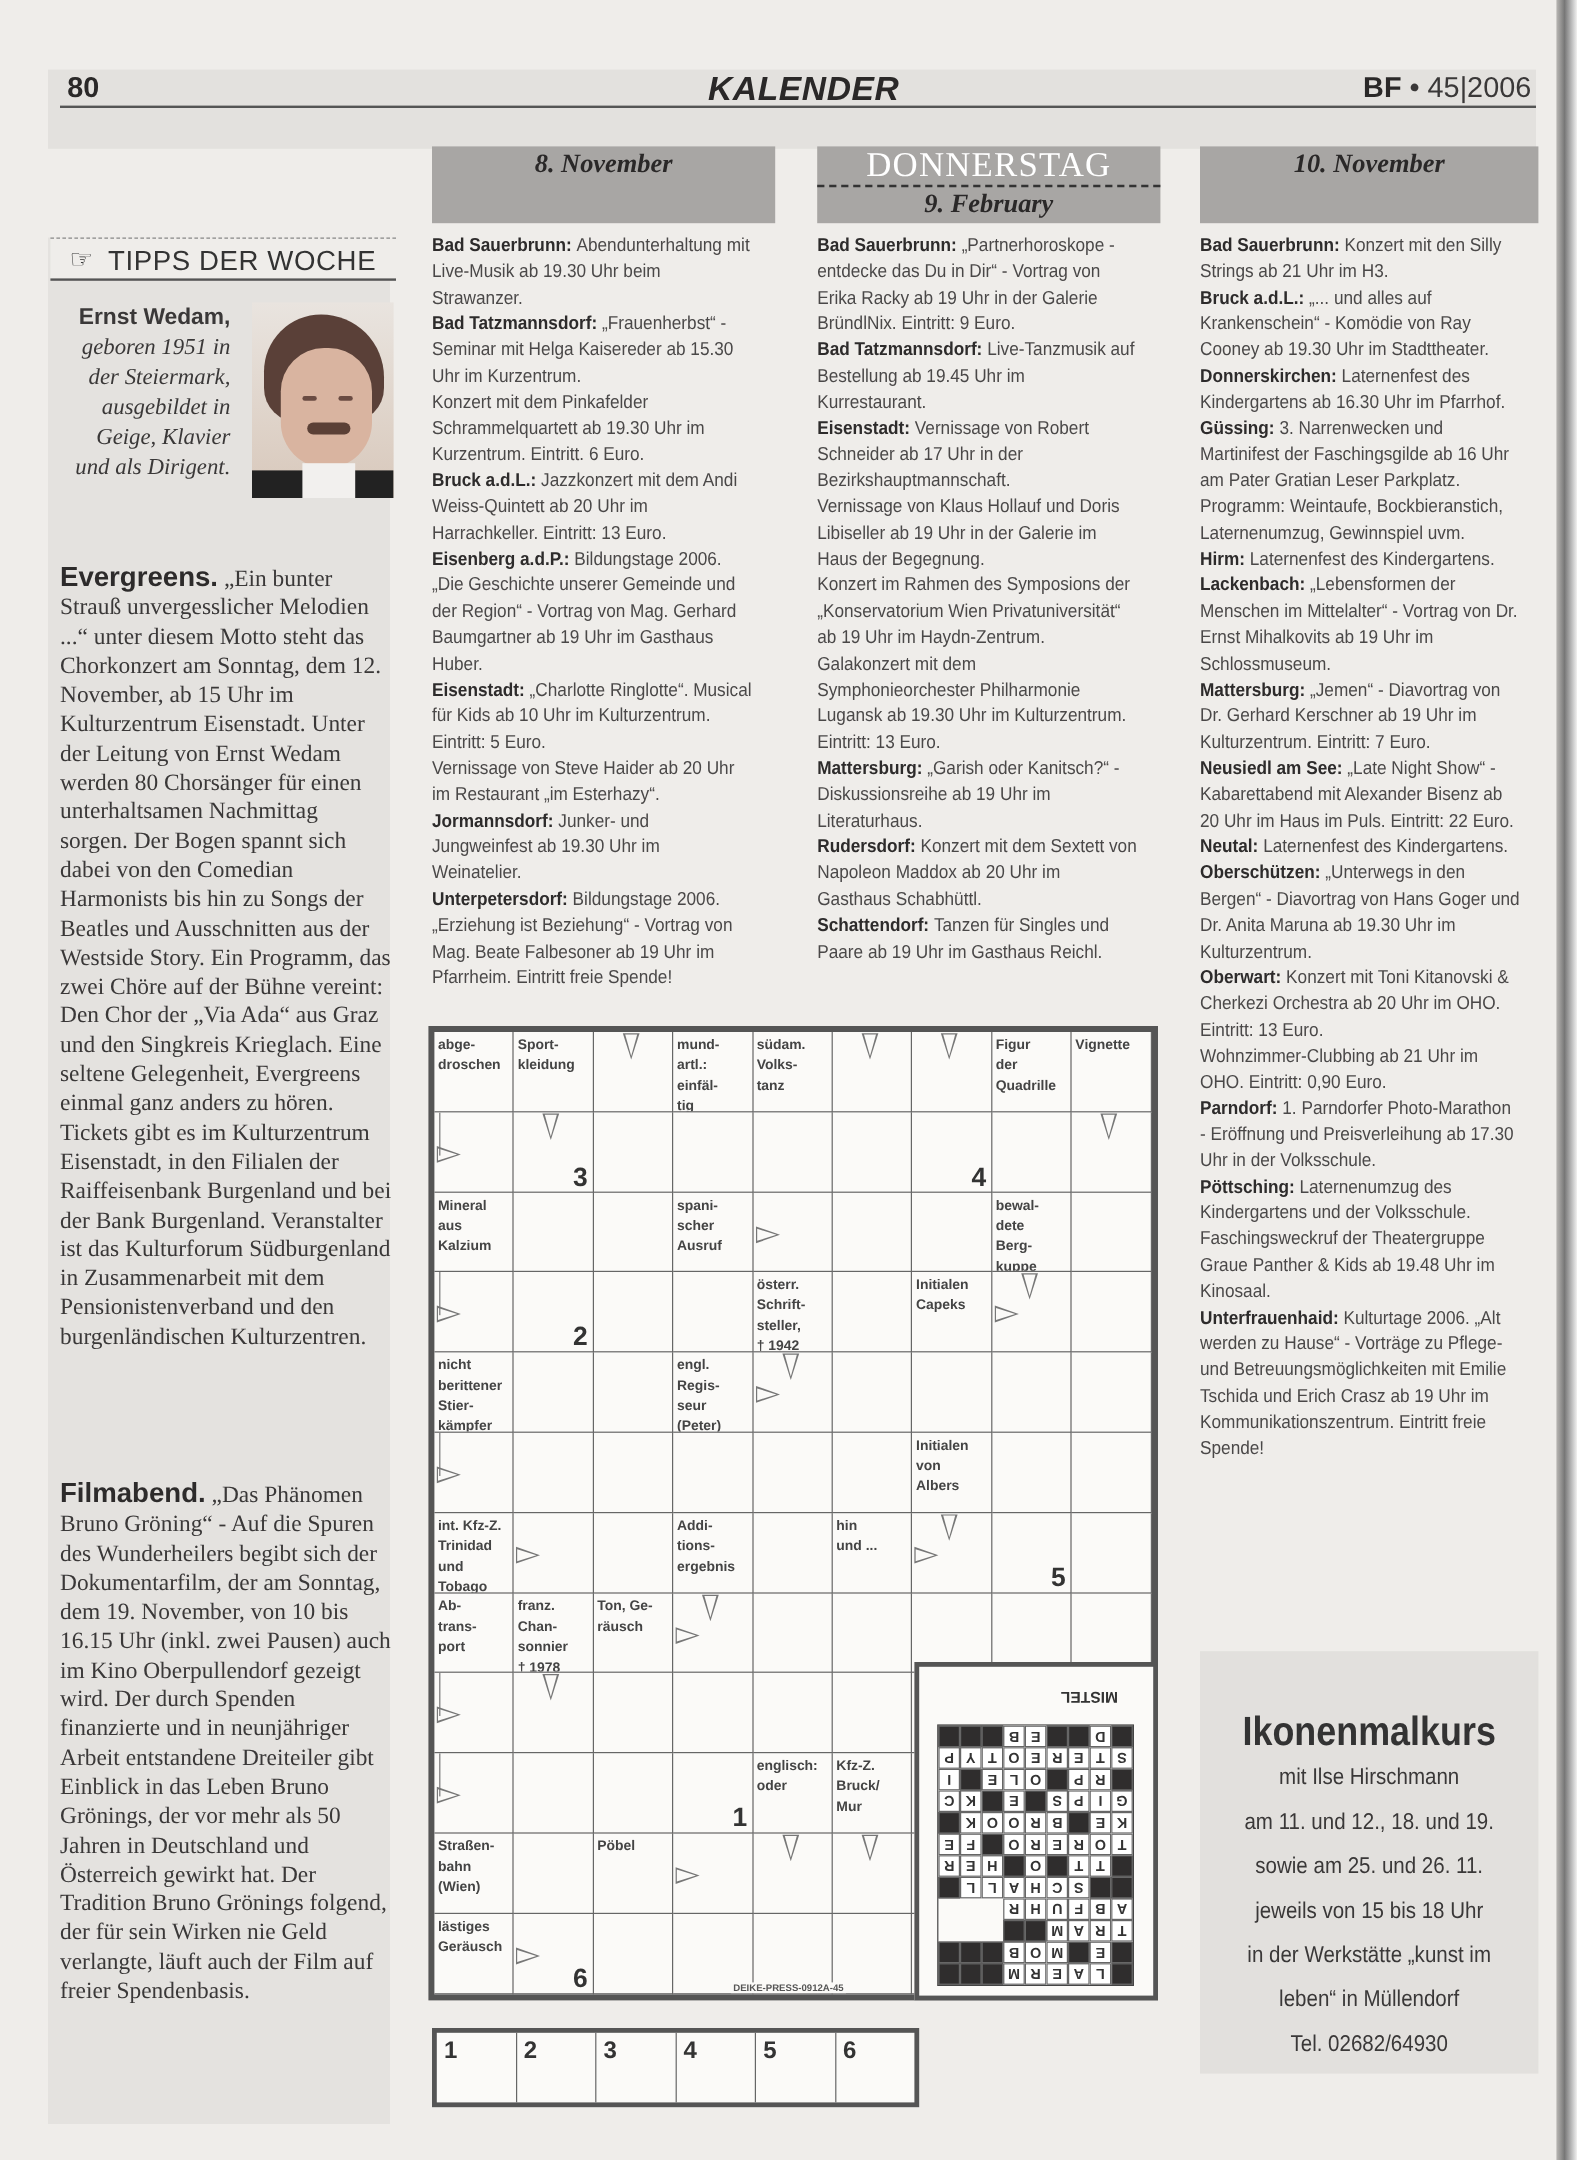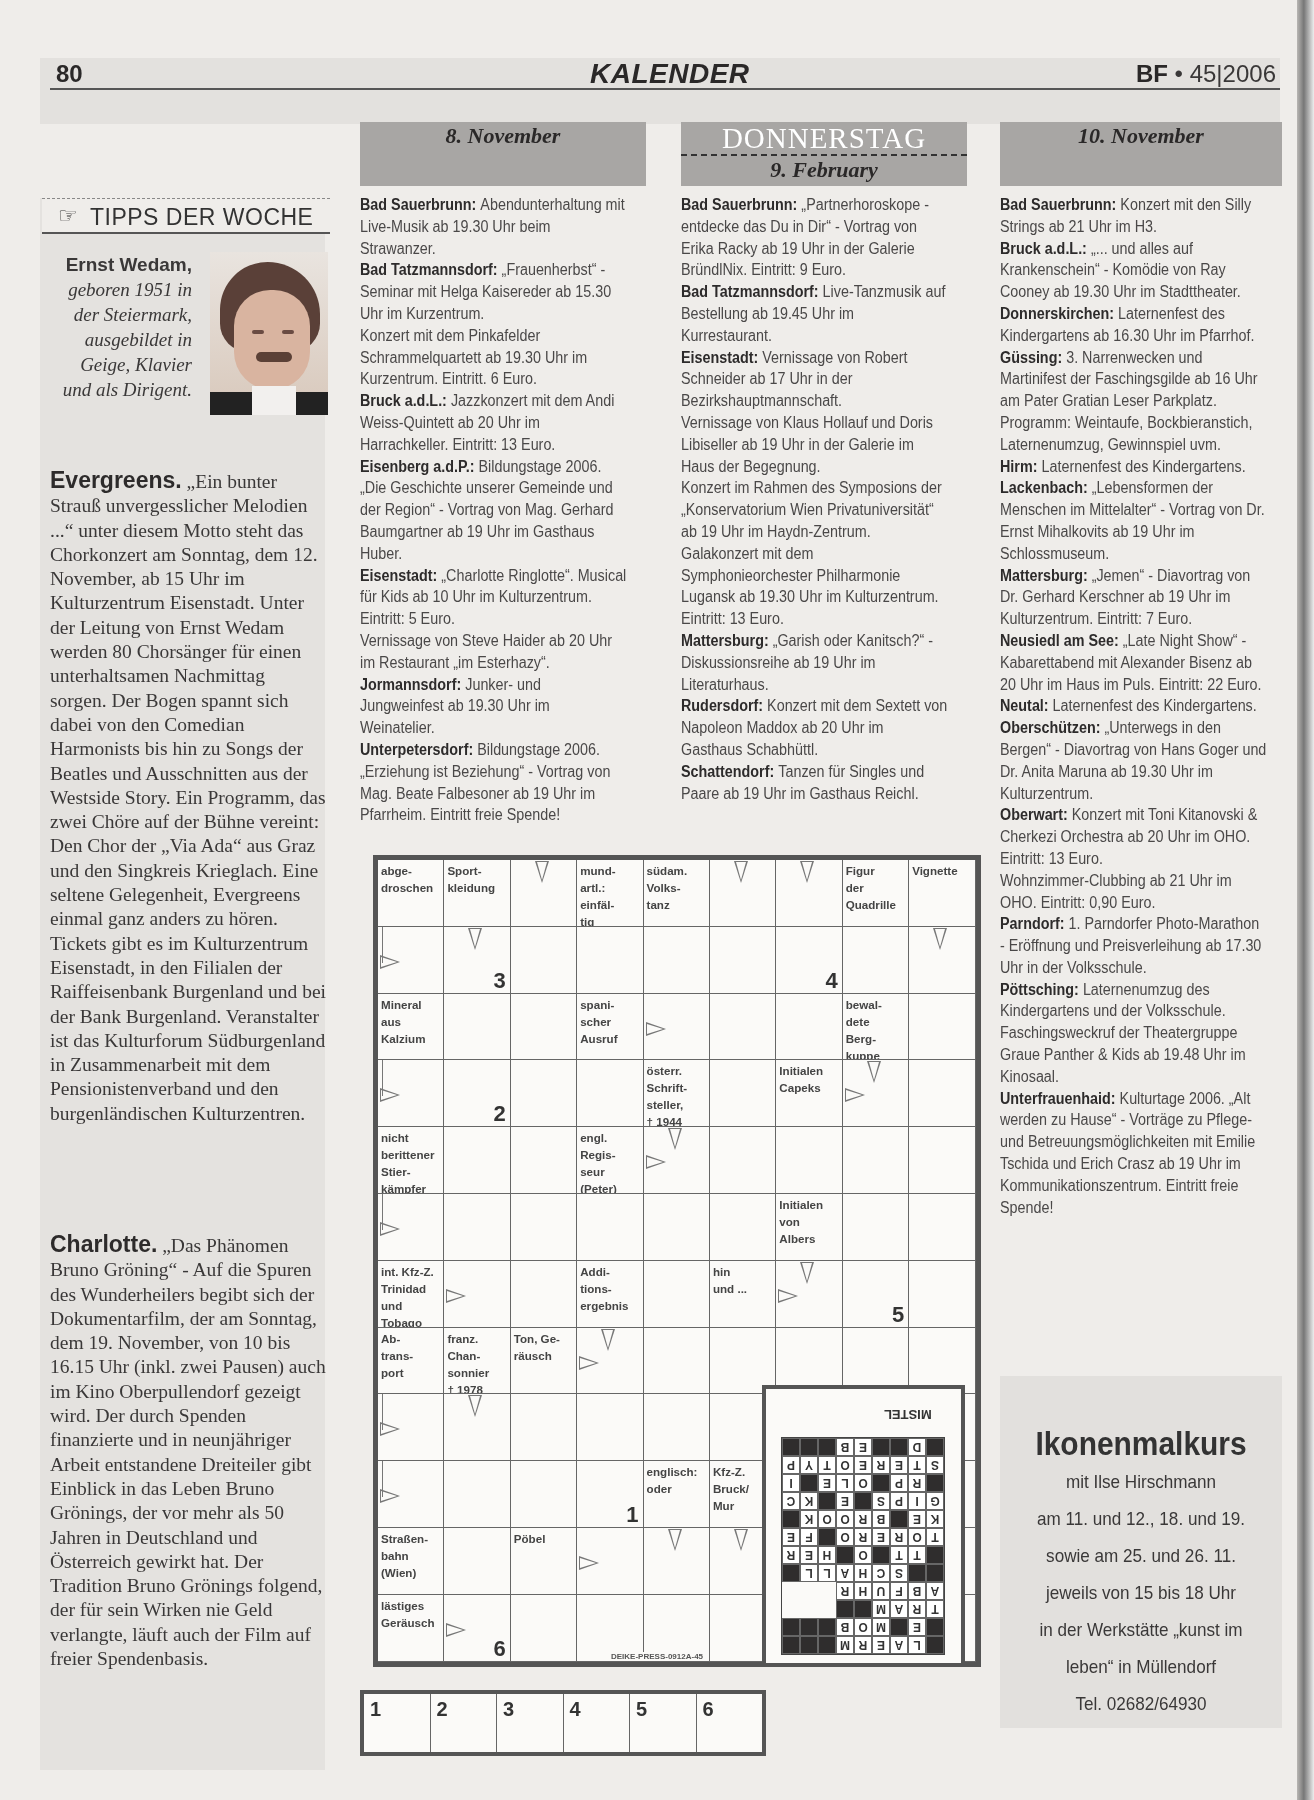--- a/index.html
+++ b/index.html
@@ -36,21 +36,21 @@
   
   .dayhead { position: absolute; top: 122px; width: 286px; height: 64px; background: #a8a6a4; text-align: center; }
   .dayhead .day { display: block; font-family: "Liberation Serif", serif; color: #fff; font-size: 29px; line-height: 32px; height: 34px; border-bottom: 2px dashed #333; letter-spacing: 1px; }
   .dayhead .date { display: block; font-family: "Liberation Serif", serif; font-style: italic; font-weight: bold; color: #2a2828; font-size: 22px; line-height: 28px; }
 
   .events { position: absolute; top: 194px; width: 290px; font-family: "Liberation Sans", sans-serif; font-size: 15.6px; line-height: 21.8px; color: #4a4848; transform: scaleX(0.92); transform-origin: left top; }
   .events p { margin: 0; }
   .events .place { font-weight: bold; color: #2d2b2b; }
 
   
-  .xw { position: absolute; left: 373px; top: 855px; width: 608px; height: 812px; border: 5px solid #555; background: #fbfaf8; }
+  .xw { position: absolute; left: 357px; top: 855px; width: 608px; height: 812px; border: 5px solid #555; background: #fbfaf8; }
   .xw-grid { position: absolute; left: 0; top: 0; display: grid; grid-template-columns: repeat(9, 66.4px); grid-template-rows: repeat(12, 66.8px); }
   .cell { position: relative; border-right: 1px solid #666; border-bottom: 1px solid #666; font-size: 11.6px; line-height: 17px; font-weight: bold; color: #444; padding: 2px 3px; overflow: hidden; }
   .cell .num { position: absolute; right: 4px; bottom: 0px; font-size: 22px; font-weight: bold; color: #333; line-height: 24px; }
   .arr-r { position: absolute; left: 2px; width: 0; height: 0; border-top: 7px solid transparent; border-bottom: 7px solid transparent; border-left: 20px solid #777; }
   .arr-r::after { content: ""; position: absolute; left: -19px; top: -5px; border-top: 5px solid transparent; border-bottom: 5px solid transparent; border-left: 16px solid #fbfaf8; }
   .arr-d { position: absolute; top: 1px; width: 0; height: 0; border-left: 7px solid transparent; border-right: 7px solid transparent; border-top: 22px solid #777; }
   .arr-d::after { content: ""; position: absolute; left: -5px; top: -21px; border-left: 5px solid transparent; border-right: 5px solid transparent; border-top: 18px solid #fbfaf8; }
   .vline { position: absolute; left: 4px; top: 0; width: 1px; background: #777; }
 
   .solution-box { position: absolute; left: 762px; top: 1385px; width: 203px; height: 282px; border: 4px solid #555; background: #fbfaf8; }
@@ -98,21 +98,21 @@
     <div class="eyeR"></div>
     <div class="mous"></div>
     <div class="suit"></div>
     <div class="shirt"></div>
 </div>
 <div class="article" style="top:468px;">
   <span class="kick">Evergreens.</span>
   <span>„Ein bunter Strauß unvergesslicher Melodien ...“ unter diesem Motto steht das Chorkonzert am Sonntag, dem 12. November, ab 15 Uhr im Kulturzentrum Eisenstadt. Unter der Leitung von Ernst Wedam werden 80 Chorsänger für einen unterhaltsamen Nachmittag sorgen. Der Bogen spannt sich dabei von den Comedian Harmonists bis hin zu Songs der Beatles und Ausschnitten aus der Westside Story. Ein Programm, das zwei Chöre auf der Bühne vereint: Den Chor der „Via Ada“ aus Graz und den Singkreis Krieglach. Eine seltene Gelegenheit, Evergreens einmal ganz anders zu hören. Tickets gibt es im Kulturzentrum Eisenstadt, in den Filialen der Raiffeisenbank Burgenland und bei der Bank Burgenland. Veranstalter ist das Kulturforum Südburgenland in Zusammenarbeit mit dem Pensionistenverband und den burgenländischen Kulturzentren.</span>
 </div>
 <div class="article" style="top:1232px;">
-  <span class="kick">Charlotte.</span>
+  <span class="kick">Filmabend.</span>
   <span>„Das Phänomen Bruno Gröning“ - Auf die Spuren des Wunderheilers begibt sich der Dokumentarfilm, der am Sonntag, dem 19. November, von 10 bis 16.15 Uhr (inkl. zwei Pausen) auch im Kino Oberpullendorf gezeigt wird. Der durch Spenden finanzierte und in neunjähriger Arbeit entstandene Dreiteiler gibt Einblick in das Leben Bruno Grönings, der vor mehr als 50 Jahren in Deutschland und Österreich gewirkt hat. Der Tradition Bruno Grönings folgend, der für sein Wirken nie Geld verlangte, läuft auch der Film auf freier Spendenbasis.</span>
 </div>
 
 <div class="dayhead" style="left:360px;">
   <span class="date">8. November</span>
 </div>
 <div class="dayhead" style="left:681px;">
   <span class="day">DONNERSTAG</span>
   <span class="date">9. February</span>
 </div>
@@ -229,21 +229,21 @@
         <span class="vline" style="height: 36px;"></span>
       </div>
       <div class="cell">
         <span class="num">2</span>
       </div>
       <div class="cell"></div>
       <div class="cell"></div>
       <div class="cell" style="white-space: pre-line;">österr.
 Schrift-
 steller,
-† 1944</div>
+† 1942</div>
       <div class="cell"></div>
       <div class="cell" style="white-space: pre-line;">Initialen
 Capeks</div>
       <div class="cell">
         <span class="arr-r" style="top: 28px;"></span>
         <span class="arr-d" style="left: 24px;"></span>
       </div>
       <div class="cell"></div>
       <div class="cell" style="white-space: pre-line;">nicht
 berittener

